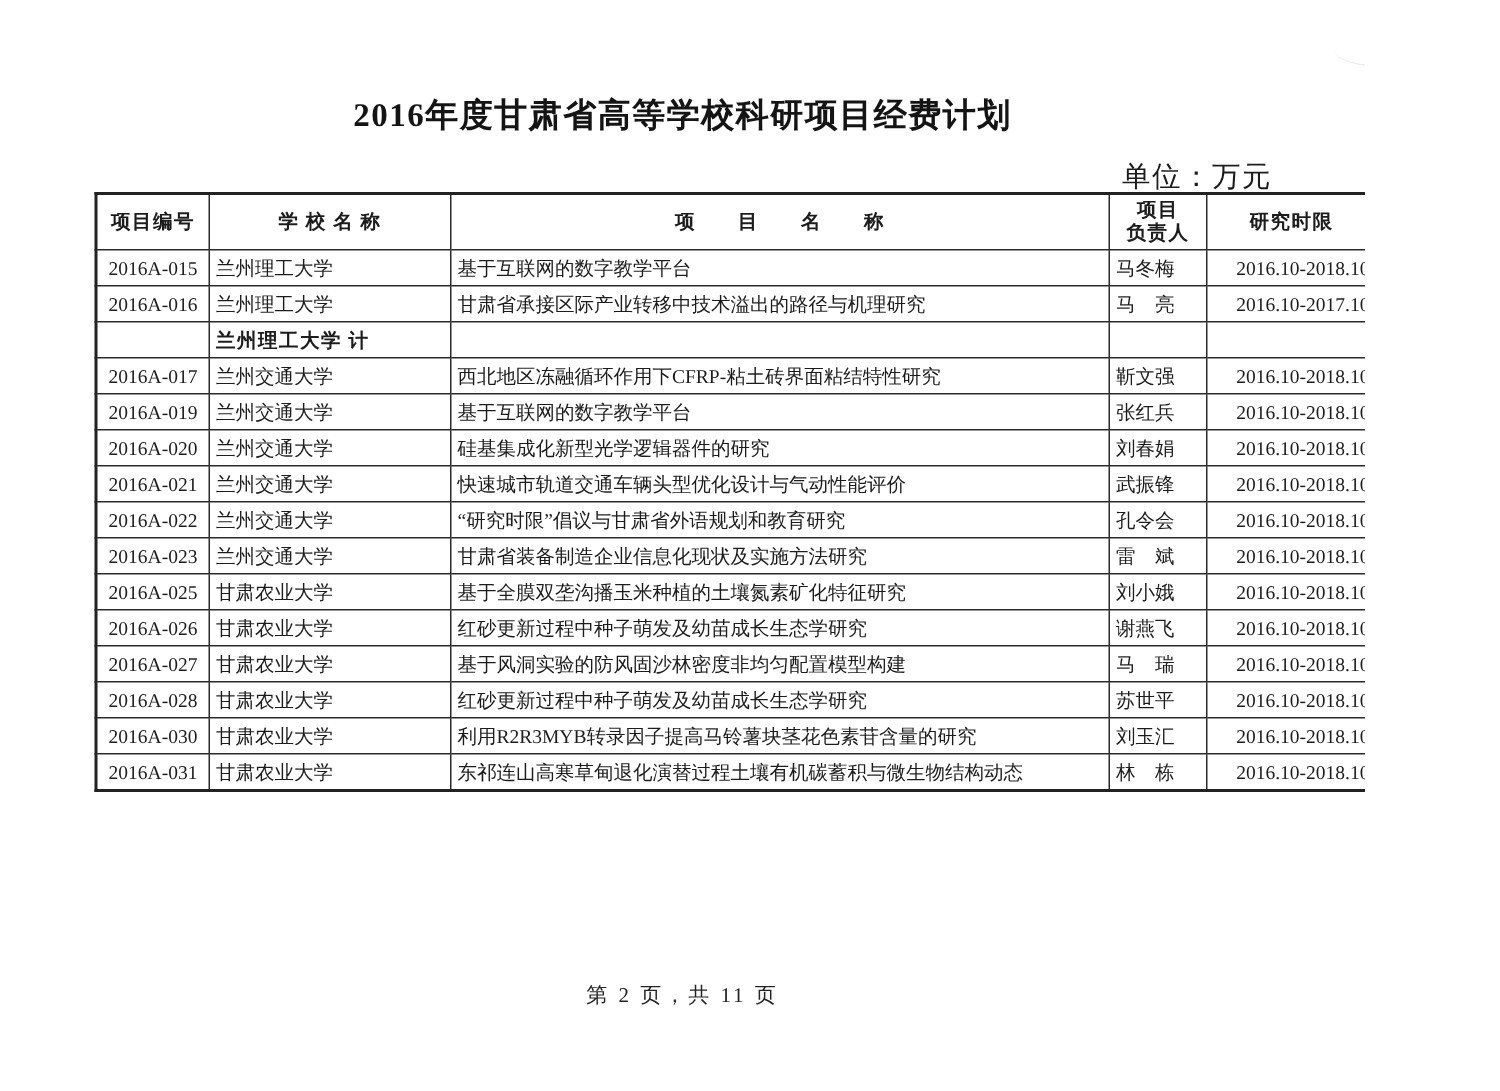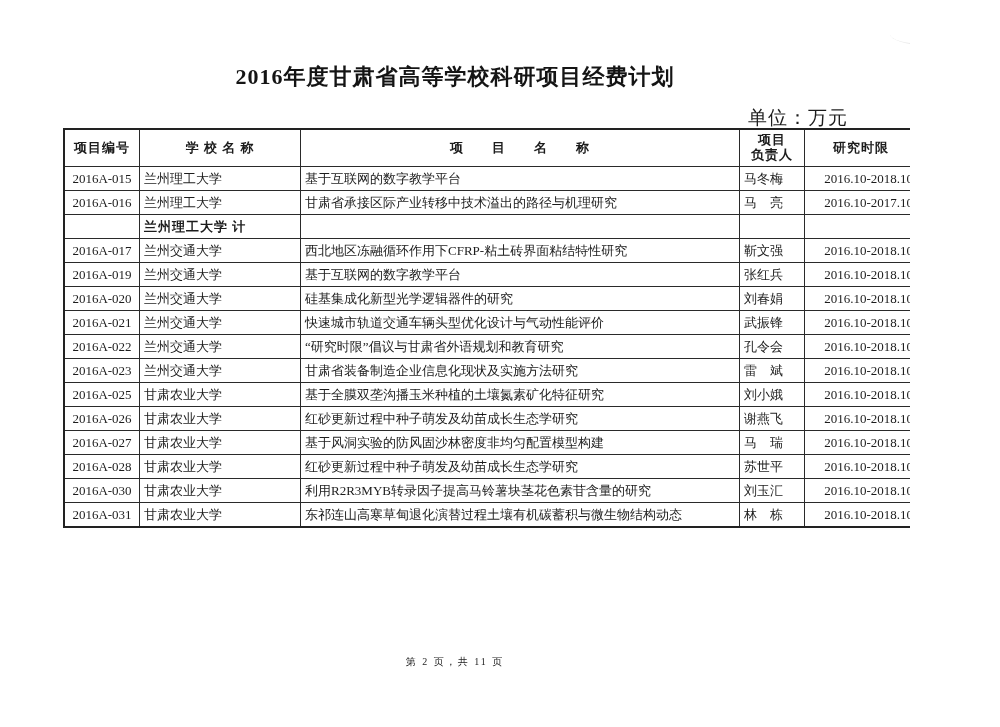--- a/index.html
+++ b/index.html
@@ -77,21 +77,21 @@
   tr.subtotal td.col-school {
     font-weight: bold;
     letter-spacing: 1px;
   }
   .page-footer {
     position: absolute;
     top: 655px;
     left: 0;
     width: 100%;
     text-align: center;
-    font-size: 10px;
+    font-size: 14px;
     letter-spacing: 2px;
     color: #242424;
   }
   .scan-artifact {
     position: absolute;
     top: 18px;
     left: 890px;
     width: 90px;
     height: 26px;
     border: none;

